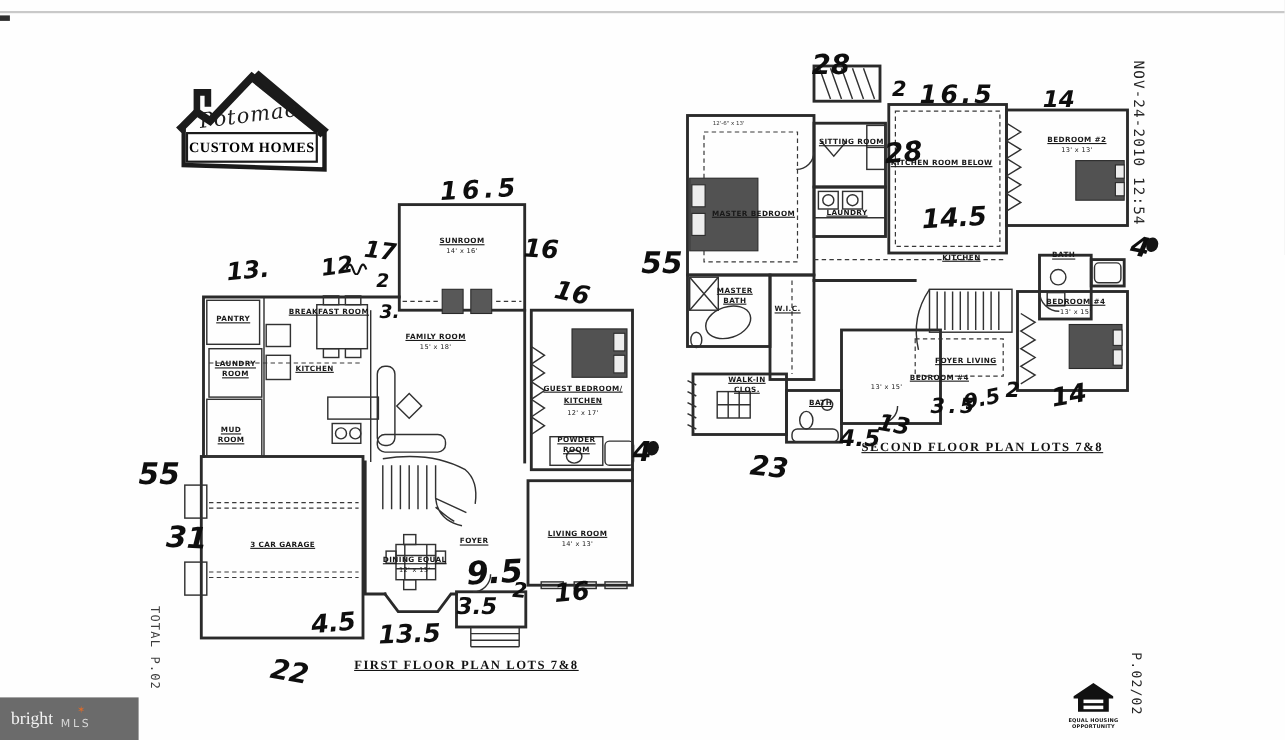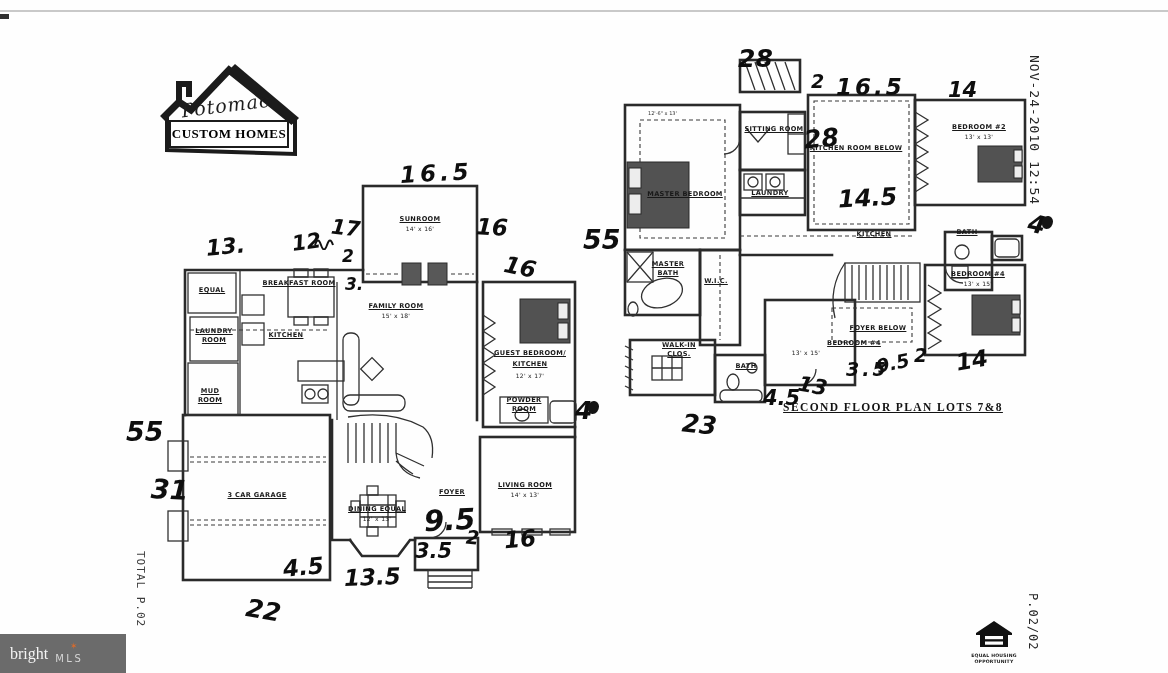--- a/index.html
+++ b/index.html
@@ -202,33 +202,33 @@
       <path d="M345 215 A18 18 0 0 0 363 233"></path>
     </g>
   </svg>
 
   <span class="rlabel" style="left:420px;top:216px">SUNROOM</span>
   <span class="rdim" style="left:420px;top:226px">14' x 16'</span>
   <span class="rlabel" style="left:396px;top:303px">FAMILY ROOM</span>
   <span class="rdim" style="left:396px;top:313px">15' x 18'</span>
   <span class="rlabel" style="left:299px;top:280px">BREAKFAST ROOM</span>
   <span class="rlabel" style="left:286px;top:332px">KITCHEN</span>
-  <span class="rlabel" style="left:212px;top:287px">EQUAL</span>
+  <span class="rlabel" style="left:212px;top:287px">PANTRY</span>
   <span class="rlabel" style="left:214px;top:328px">LAUNDRY</span>
   <span class="rlabel" style="left:214px;top:337px">ROOM</span>
   <span class="rlabel" style="left:210px;top:388px">MUD</span>
   <span class="rlabel" style="left:210px;top:397px">ROOM</span>
   <span class="rlabel" style="left:530px;top:350px">GUEST BEDROOM/</span>
   <span class="rlabel" style="left:530px;top:361px">KITCHEN</span>
   <span class="rdim" style="left:530px;top:373px">12' x 17'</span>
   <span class="rlabel" style="left:524px;top:397px">POWDER</span>
   <span class="rlabel" style="left:524px;top:406px">ROOM</span>
   <span class="rlabel" style="left:525px;top:482px">LIVING ROOM</span>
   <span class="rdim" style="left:525px;top:492px">14' x 13'</span>
-  <span class="rlabel" style="left:452px;top:489px">FOYER</span>
+  <span class="rlabel" style="left:431px;top:489px">FOYER</span>
   <span class="rlabel" style="left:377px;top:506px">DINING EQUAL</span>
   <span class="rdim" style="left:377px;top:516px">12' x 13'</span>
   <span class="rlabel" style="left:257px;top:492px">3 CAR GARAGE</span>
 
   <span class="rlabel" style="left:685px;top:191px">MASTER BEDROOM</span>
   <span class="rtiny" style="left:648px;top:110px">12'-6" x 13'</span>
   <span class="rlabel" style="left:774px;top:126px">SITTING ROOM</span>
   <span class="rlabel" style="left:770px;top:190px">LAUNDRY</span>
   <span class="rlabel" style="left:856px;top:145px">KITCHEN ROOM BELOW</span>
   <span class="rlabel" style="left:979px;top:124px">BEDROOM #2</span>
@@ -238,22 +238,23 @@
   <span class="rlabel" style="left:978px;top:271px">BEDROOM #4</span>
   <span class="rdim" style="left:978px;top:281px">13' x 15'</span>
   <span class="rlabel" style="left:668px;top:261px">MASTER</span>
   <span class="rlabel" style="left:668px;top:270px">BATH</span>
   <span class="rlabel" style="left:716px;top:278px">W.I.C.</span>
   <span class="rlabel" style="left:679px;top:342px">WALK-IN</span>
   <span class="rlabel" style="left:679px;top:351px">CLOS.</span>
   <span class="rlabel" style="left:746px;top:363px">BATH</span>
   <span class="rlabel" style="left:854px;top:340px">BEDROOM #4</span>
   <span class="rdim" style="left:806px;top:350px">13' x 15'</span>
-  <span class="rlabel" style="left:878px;top:325px">FOYER BELOW</span>
-
+  <span class="rlabel" style="left:878px;top:325px">FOYER LIVING</span>
+
+  <span class="ptitle" style="left:424px;top:599px">FIRST FLOOR PLAN  LOTS 7&amp;8</span>
   <span class="ptitle" style="left:893px;top:401px">SECOND FLOOR PLAN  LOTS 7&amp;8</span>
 
   <span class="hw" style="left:206px;top:236px;font-size:22px;transform:rotate(-5deg)">13.</span>
   <span class="hw" style="left:292px;top:232px;font-size:21px;transform:rotate(-8deg)">12</span>
   <svg style="position:absolute;left:314px;top:234px" width="22" height="16" viewBox="0 0 22 16">
       <path d="M1 11 q3 -9 6 0 q3 9 6 0 q3 -9 6 0" stroke="#111" stroke-width="2" fill="none"></path>
     </svg>
   <span class="hw" style="left:342px;top:248px;font-size:17px">2</span>
   <span class="hw" style="left:345px;top:276px;font-size:17px">3.</span>
   <span class="hw" style="left:400px;top:162px;font-size:23px;transform:rotate(-3deg);letter-spacing:4px">16.5</span>

